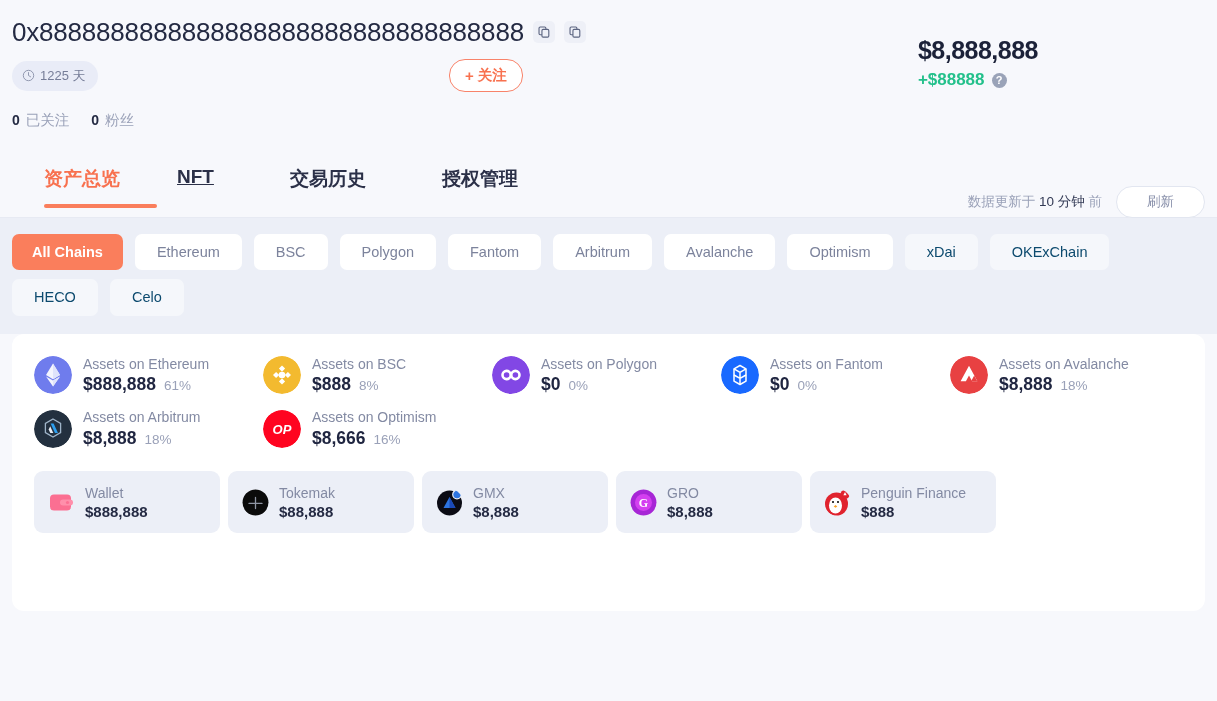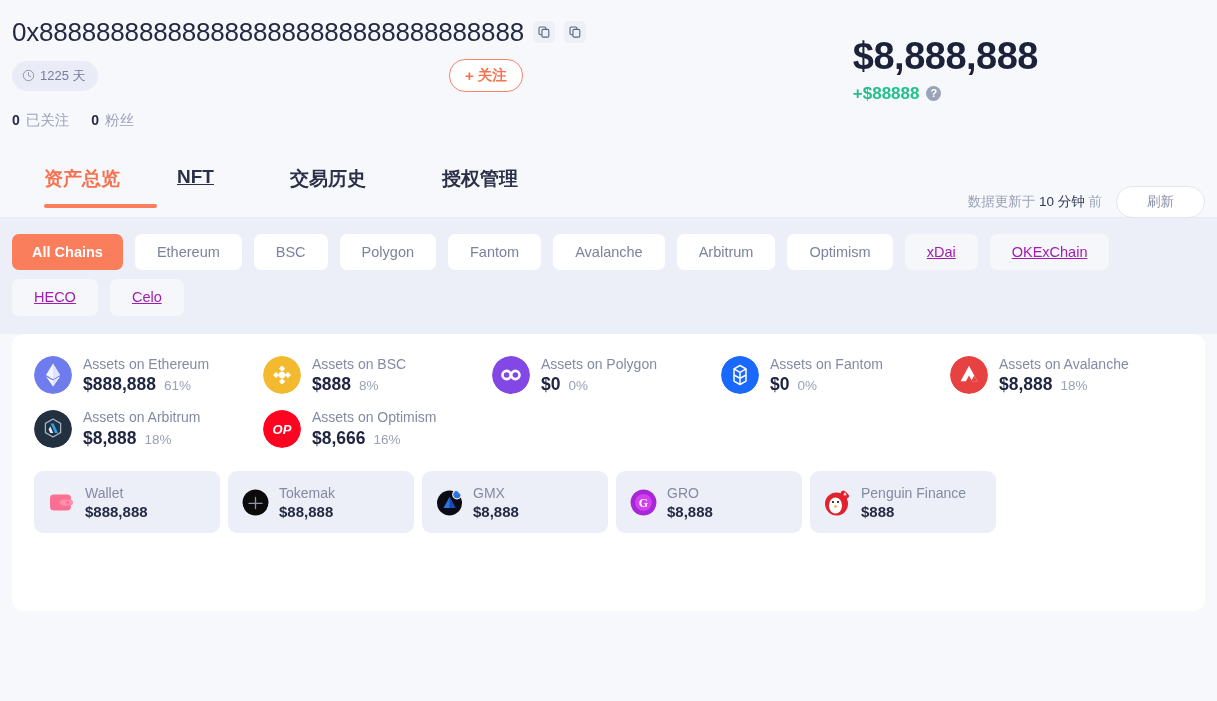--- a/index.html
+++ b/index.html
@@ -59,21 +59,21 @@
   }
   .social-item { display: inline-flex; align-items: baseline; gap: 6px; cursor: pointer; }
   .social-num { color: #242a43; font-weight: 700; font-size: 14px; }
   .social-label { color: #9aa1b8; font-size: 14.5px; }
 
   
   .balance {
     position: absolute; right: 179px; top: 37px; text-align: left;
   }
   .balance-total {
-    font-size: 38px; font-weight: 700; color: #1c2239; letter-spacing: -0.5px;
+    font-size: 25px; font-weight: 700; color: #1c2239; letter-spacing: -0.5px;
     line-height: 1.05; white-space: nowrap; text-align: center;
   }
   .balance-change-row {
     display: flex; align-items: center; gap: 7px; margin-top: 7px;
   }
   .balance-change { font-size: 17px; font-weight: 700; color: #23c08b; }
   .help-icon {
     width: 15px; height: 15px; border-radius: 50%;
     background: #9aa3b8; color: #fff; font-size: 11px; font-weight: 700;
     display: inline-flex; align-items: center; justify-content: center;
@@ -112,21 +112,21 @@
   
   .chips-zone { background: #eceff7; padding: 16px 4px 18px 12px; }
   .chips { display: flex; flex-wrap: wrap; gap: 9px 12px; max-width: 1150px; }
   .chip {
     background: #fff; border-radius: 7px;
     font-size: 14.5px; color: #7c839c;
     padding: 11px 22px; cursor: pointer; white-space: nowrap;
     line-height: 1;
   }
   .chip.active { background: #fa7e5c; color: #fff; font-weight: 700; padding: 11px 20px; }
-  .chip.disabled { background: #f5f7fb; color: #a21caf; cursor: default; text-decoration: underline; }
+  .chip.disabled { background: #f5f7fb; color: #0c4a6e; cursor: default; }
 
   
   .main-card {
     margin: 0 12px; background: #fff;
     border-radius: 12px; padding: 22px 22px 20px 22px;
     height: 277px;
   }
   .assets-grid {
     display: flex; flex-wrap: wrap; row-gap: 14px;
   }
@@ -237,22 +237,22 @@
     </div>
   </div>
 
   <div class="chips-zone">
     <div class="chips">
       <div class="chip active">All Chains</div>
       <div class="chip">Ethereum</div>
       <div class="chip">BSC</div>
       <div class="chip">Polygon</div>
       <div class="chip">Fantom</div>
+      <div class="chip">Arbitrum</div>
       <div class="chip">Avalanche</div>
-      <div class="chip">Arbitrum</div>
       <div class="chip">Optimism</div>
       <div class="chip disabled">xDai</div>
       <div class="chip disabled">OKExChain</div>
       <div class="chip disabled">HECO</div>
       <div class="chip disabled">Celo</div>
     </div>
   </div>
 
   <div class="main-card">
 

